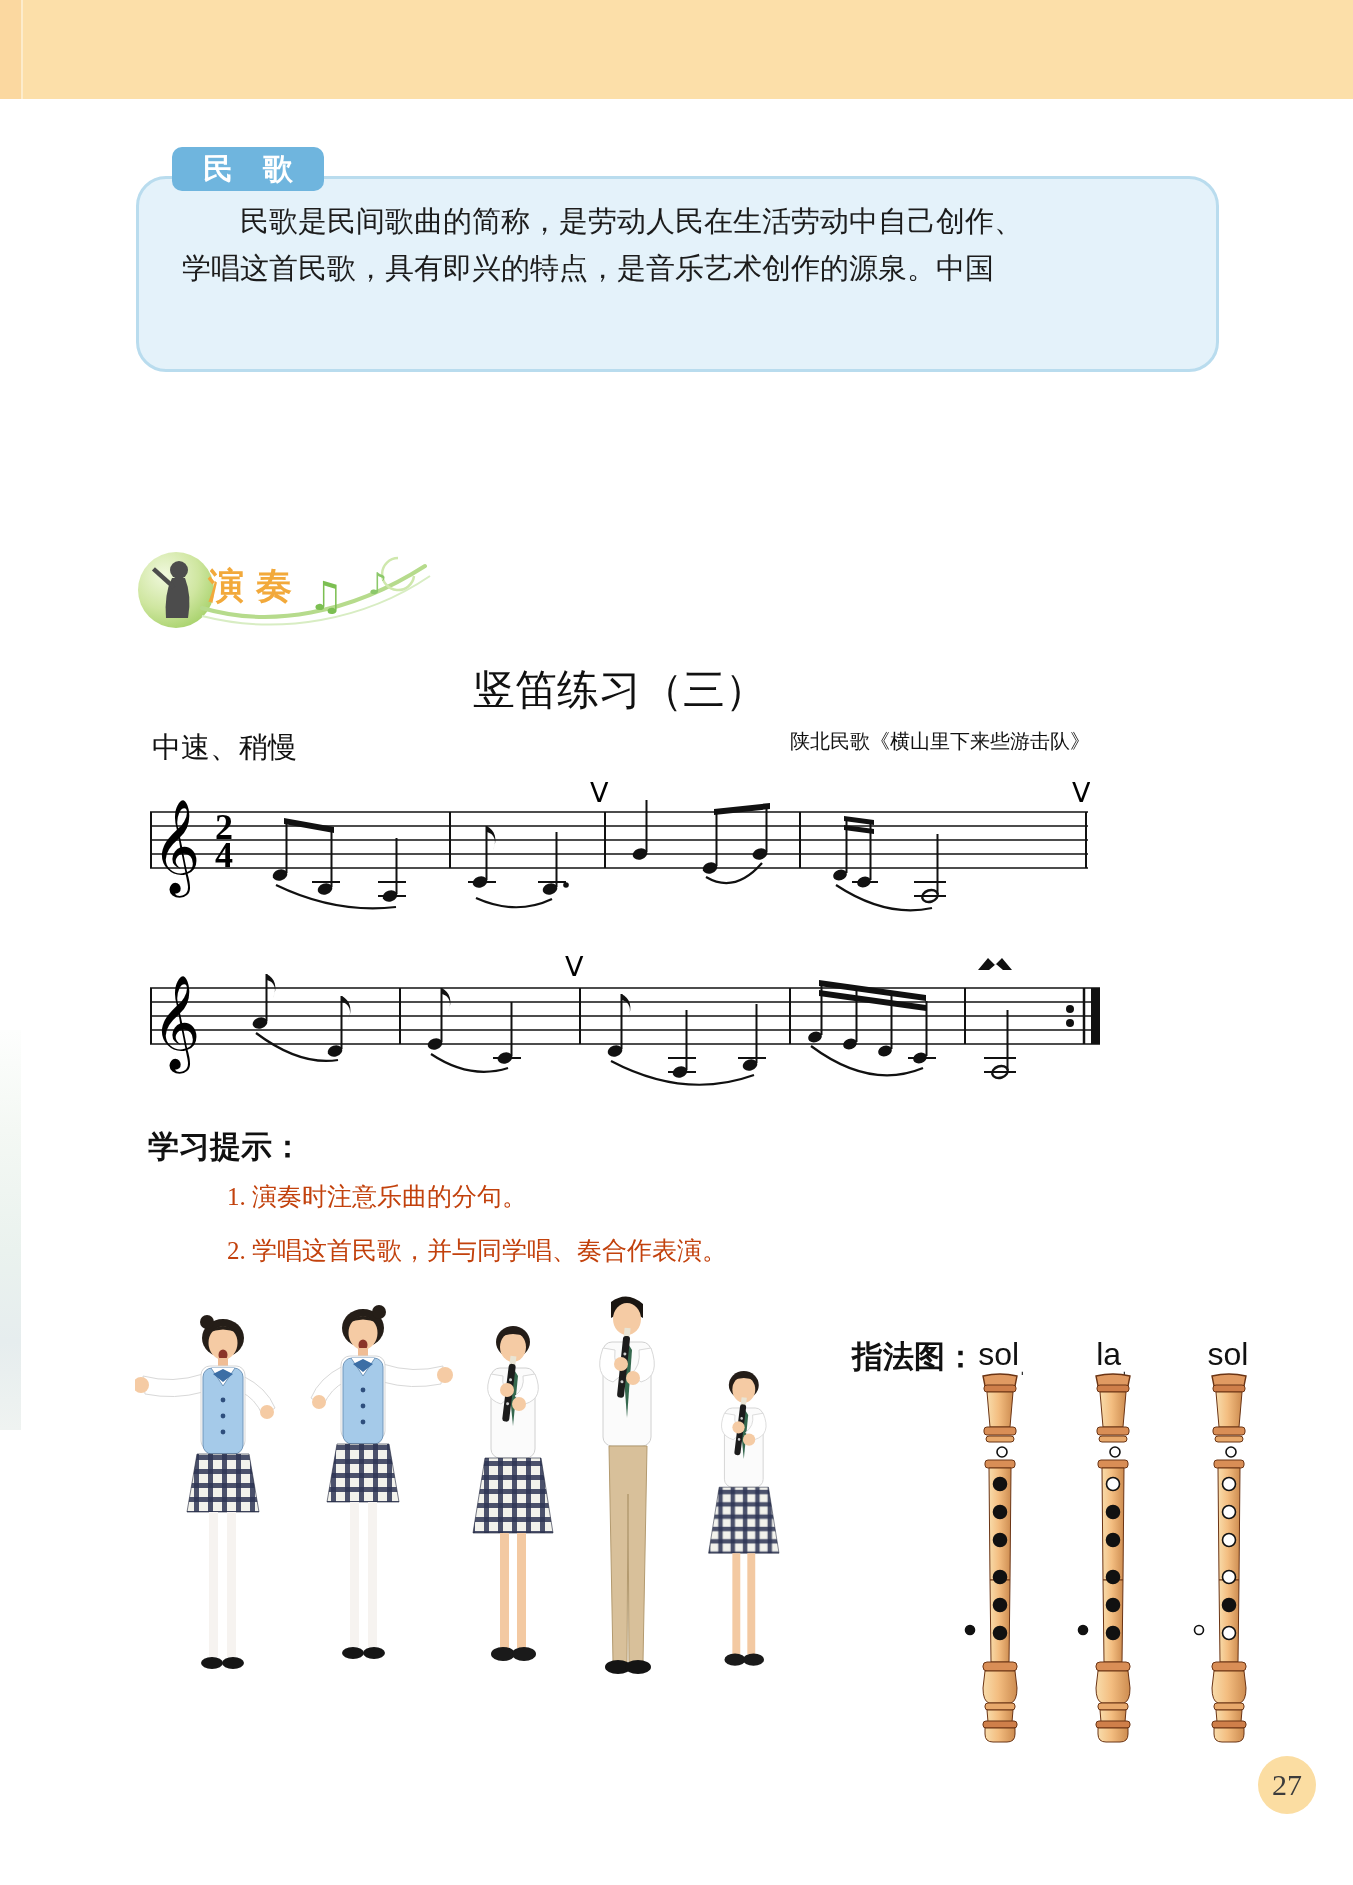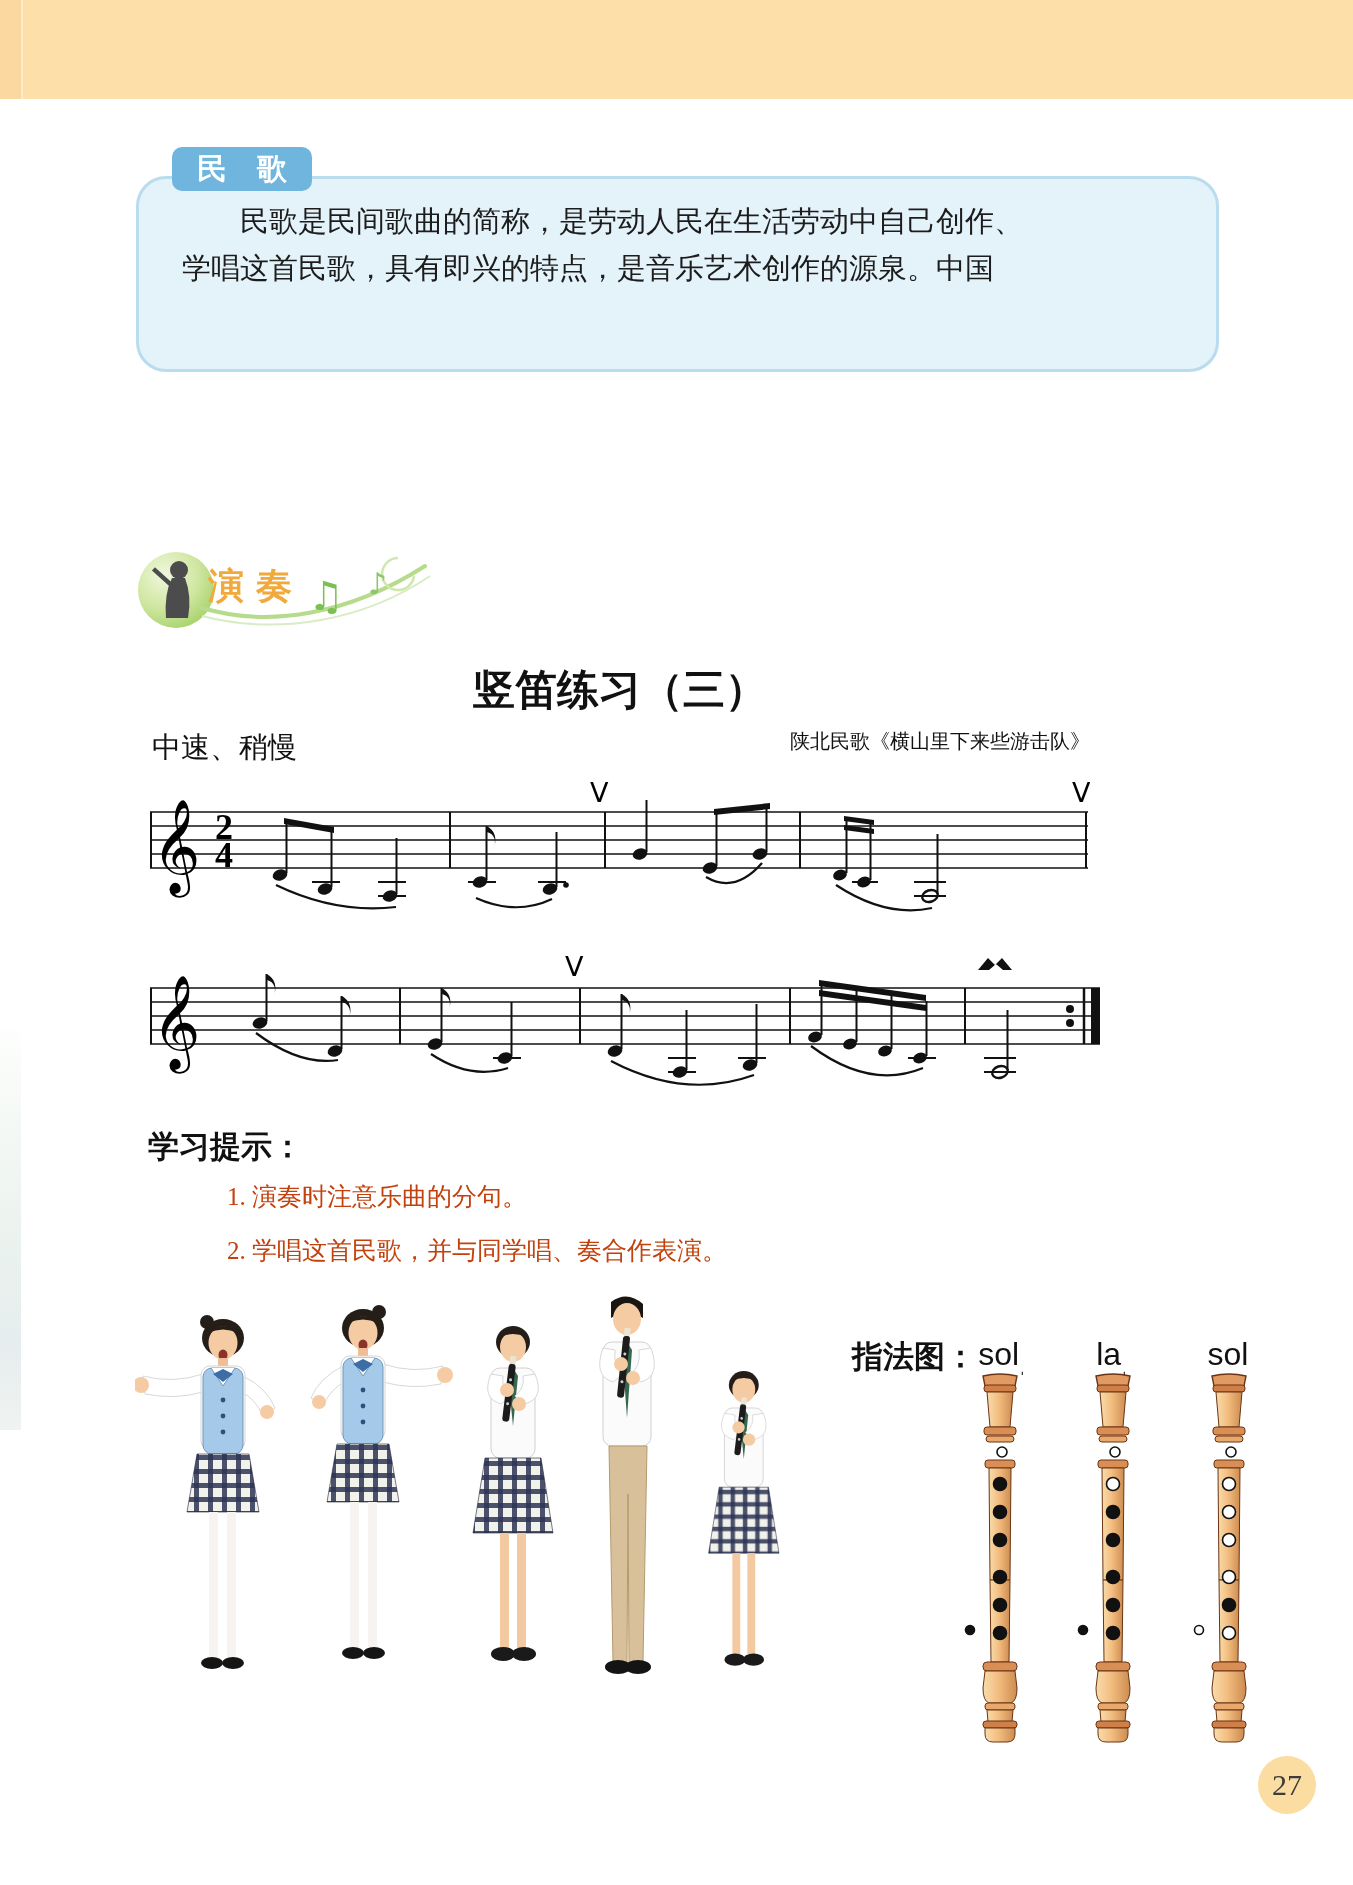--- a/index.html
+++ b/index.html
@@ -3,28 +3,28 @@
 <meta charset="utf-8">
 <style>
   html,body{margin:0;padding:0;background:#fff;}
   body{width:1353px;height:1885px;position:relative;font-family:"Liberation Sans",sans-serif;overflow:hidden;}
   .abs{position:absolute;}
   
   .banner{left:0;top:0;width:1353px;height:99px;background:#fcdfa9;}
   .banner-edge{left:0;top:0;width:21px;height:99px;background:#fbd8a0;border-right:2px solid #fdeccb;}
   
   .folkbox{left:136px;top:176px;width:1077px;height:190px;background:#e4f2fa;border:3px solid #b9dcee;border-radius:30px;}
-  .folktab{left:172px;top:147px;width:140px;height:44px;background:#6fb5de;border-radius:10px;color:#fff;
+  .folktab{left:172px;top:147px;width:152px;height:44px;background:#6fb5de;border-radius:10px;color:#fff;
            font-family:"Liberation Serif",serif;font-weight:bold;font-size:30px;display:flex;align-items:center;justify-content:center;z-index:3;}
   .folktext{left:182px;top:198px;width:940px;font-family:"Liberation Serif",serif;font-size:29px;line-height:47px;color:#1c1c1c;}
   .folktext .l1{text-indent:2em;}
   
   .perf-label{left:208px;top:562px;color:#f2a93b;font-weight:bold;font-size:36px;letter-spacing:12px;z-index:2;}
   
-  .score-title{left:150px;top:662px;width:940px;text-align:center;font-family:"Liberation Serif",serif;font-weight:bold;font-size:42px;color:#111;}
+  .score-title{left:150px;top:662px;width:940px;text-align:center;font-family:"Liberation Serif",serif;font-weight:normal;font-size:42px;color:#111;}
   .tempo{left:152px;top:728px;font-family:Liberation Sans, sans-serif;font-size:29px;color:#111;}
   .source{left:150px;top:728px;width:940px;text-align:right;font-family:"Liberation Serif",serif;font-size:20px;color:#111;}
   
   .tips-head{left:148px;top:1126px;font-size:31px;font-weight:bold;color:#111;}
   .tip{left:227px;font-family:"Liberation Serif",serif;font-size:25px;color:#c2410c;}
   
   .fing-label{left:852px;top:1336px;font-size:31px;font-weight:bold;color:#111;}
   .f-note{top:1336px;width:100px;text-align:center;font-size:32px;color:#111;}
   .f-note .oct{font-size:20px;vertical-align:-6px;}
   .recorder-slot{top:1372px;width:86px;height:372px;}

